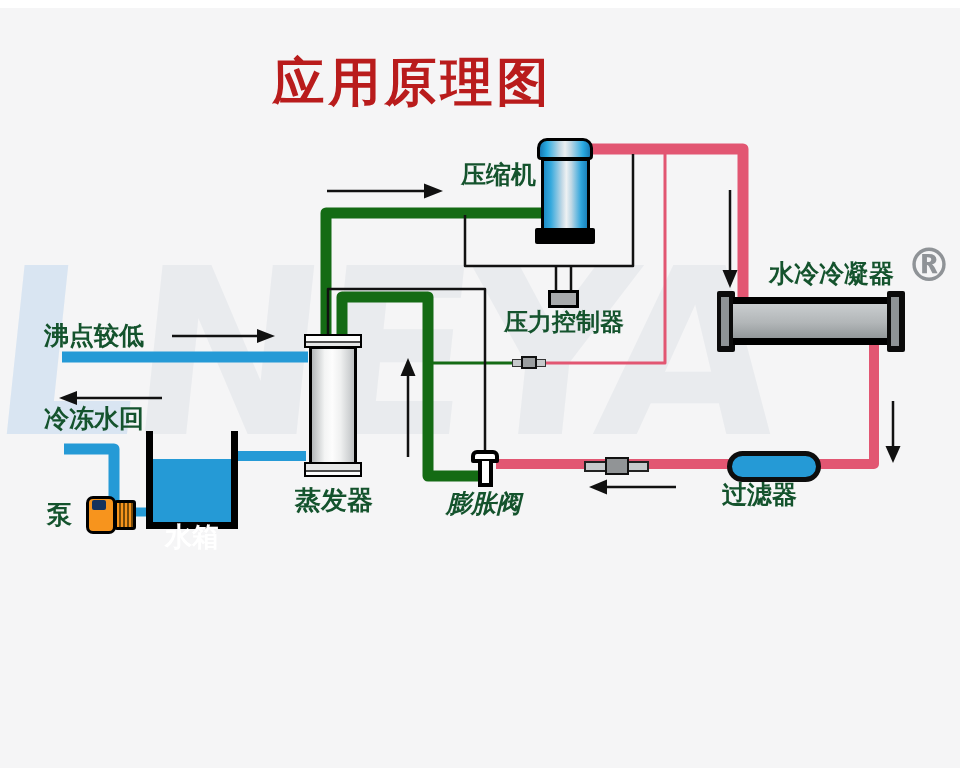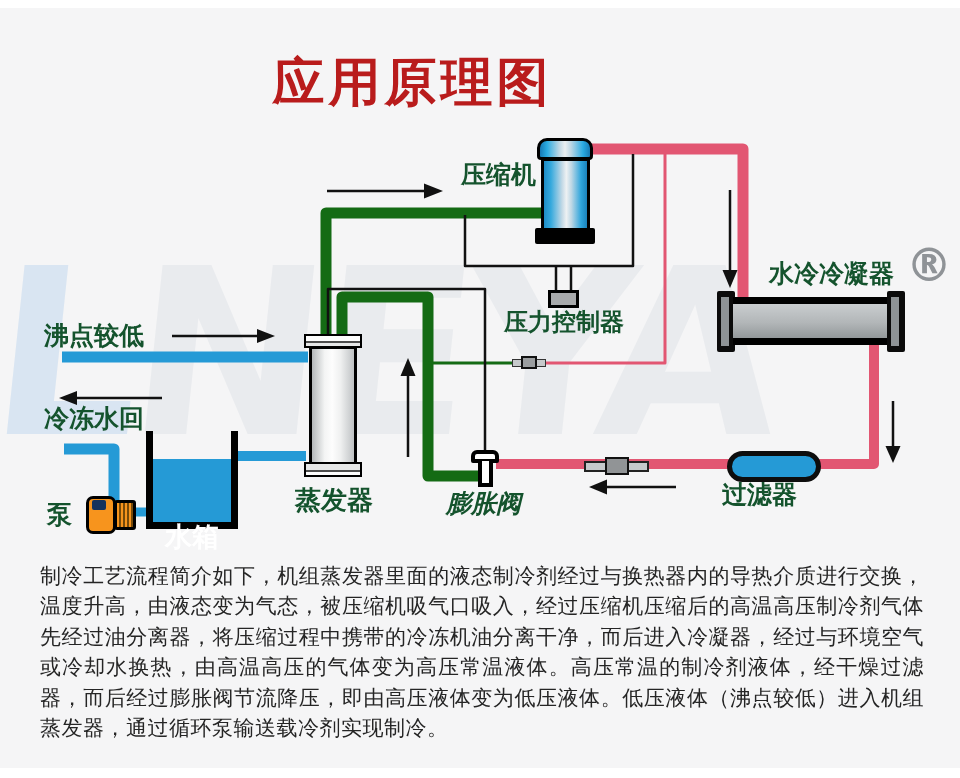--- a/index.html
+++ b/index.html
@@ -148,15 +148,14 @@
   <div class="lbl" style="left:769px;top:260px;">水冷冷凝器</div>
   <div class="lbl" style="left:504px;top:309px;font-size:24px;">压力控制器</div>
   <div class="lbl" style="left:44px;top:322px;">沸点较低</div>
   <div class="lbl" style="left:44px;top:405px;">冷冻水回</div>
   <div class="lbl" style="left:47px;top:501px;">泵</div>
   <div class="lbl white" style="left:153px;top:478px;width:78px;text-align:center;font-size:27px;margin-top:44px;">水箱</div>
   <div class="lbl" style="left:295px;top:486px;font-size:26px;">蒸发器</div>
   <div class="lbl" style="left:446px;top:490px;font-style:italic;">膨胀阀</div>
   <div class="lbl" style="left:722px;top:481px;">过滤器</div>
 
-  <div class="desc">制冷工艺流程简介如下，机组蒸发器里面的液态制冷剂经过与换热器内的导热介质进行交换，温度升高，由液态变为气态，被压缩机吸气口吸入，经过压缩机压缩后的高温高压制冷剂气体先经过油分离器，将压缩过程中携带的冷冻机油分离干净，而后进入冷凝器，经过与环境空气或冷却水换热，由高温高压的气体变为高压常温液体。高压常温的制冷剂液体，经干燥过滤器，而后经过膨胀阀节流降压，即由高压液体变为低压液体。低压液体（沸点较低）进入机组蒸发器，通过循环泵输送载冷剂实现制冷。</div>
 
 </div>
 
 </body></html>

